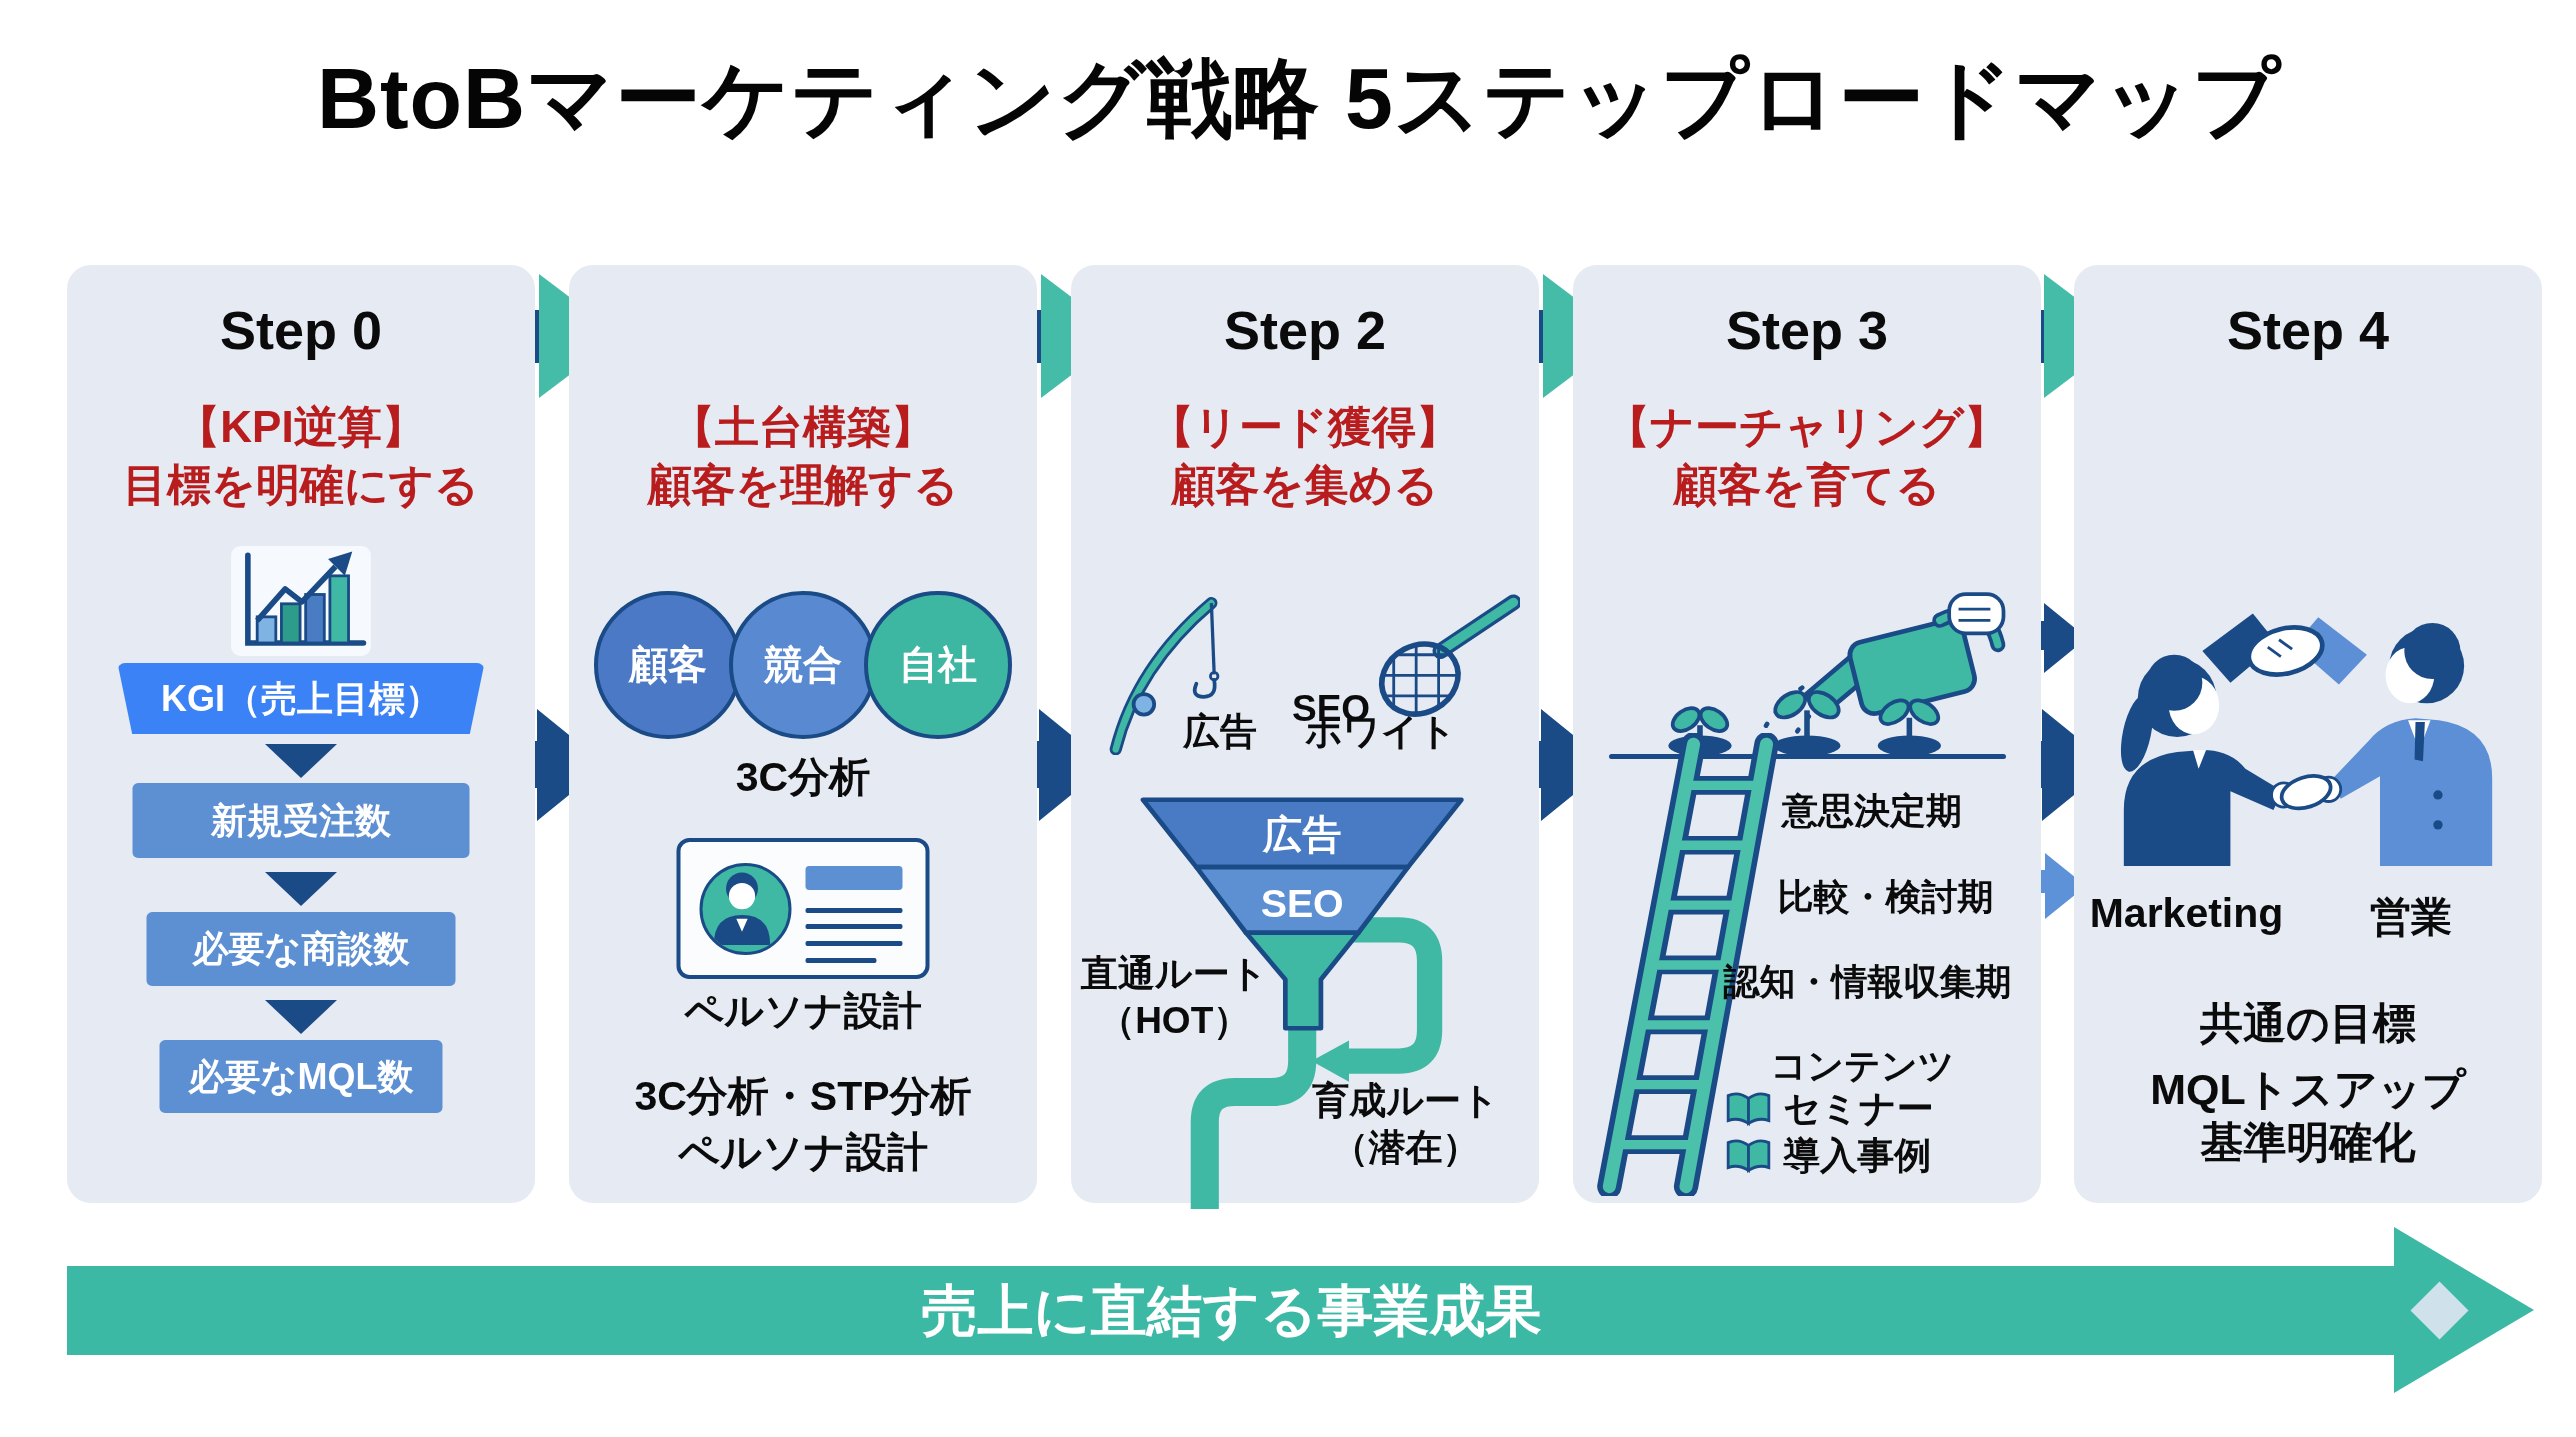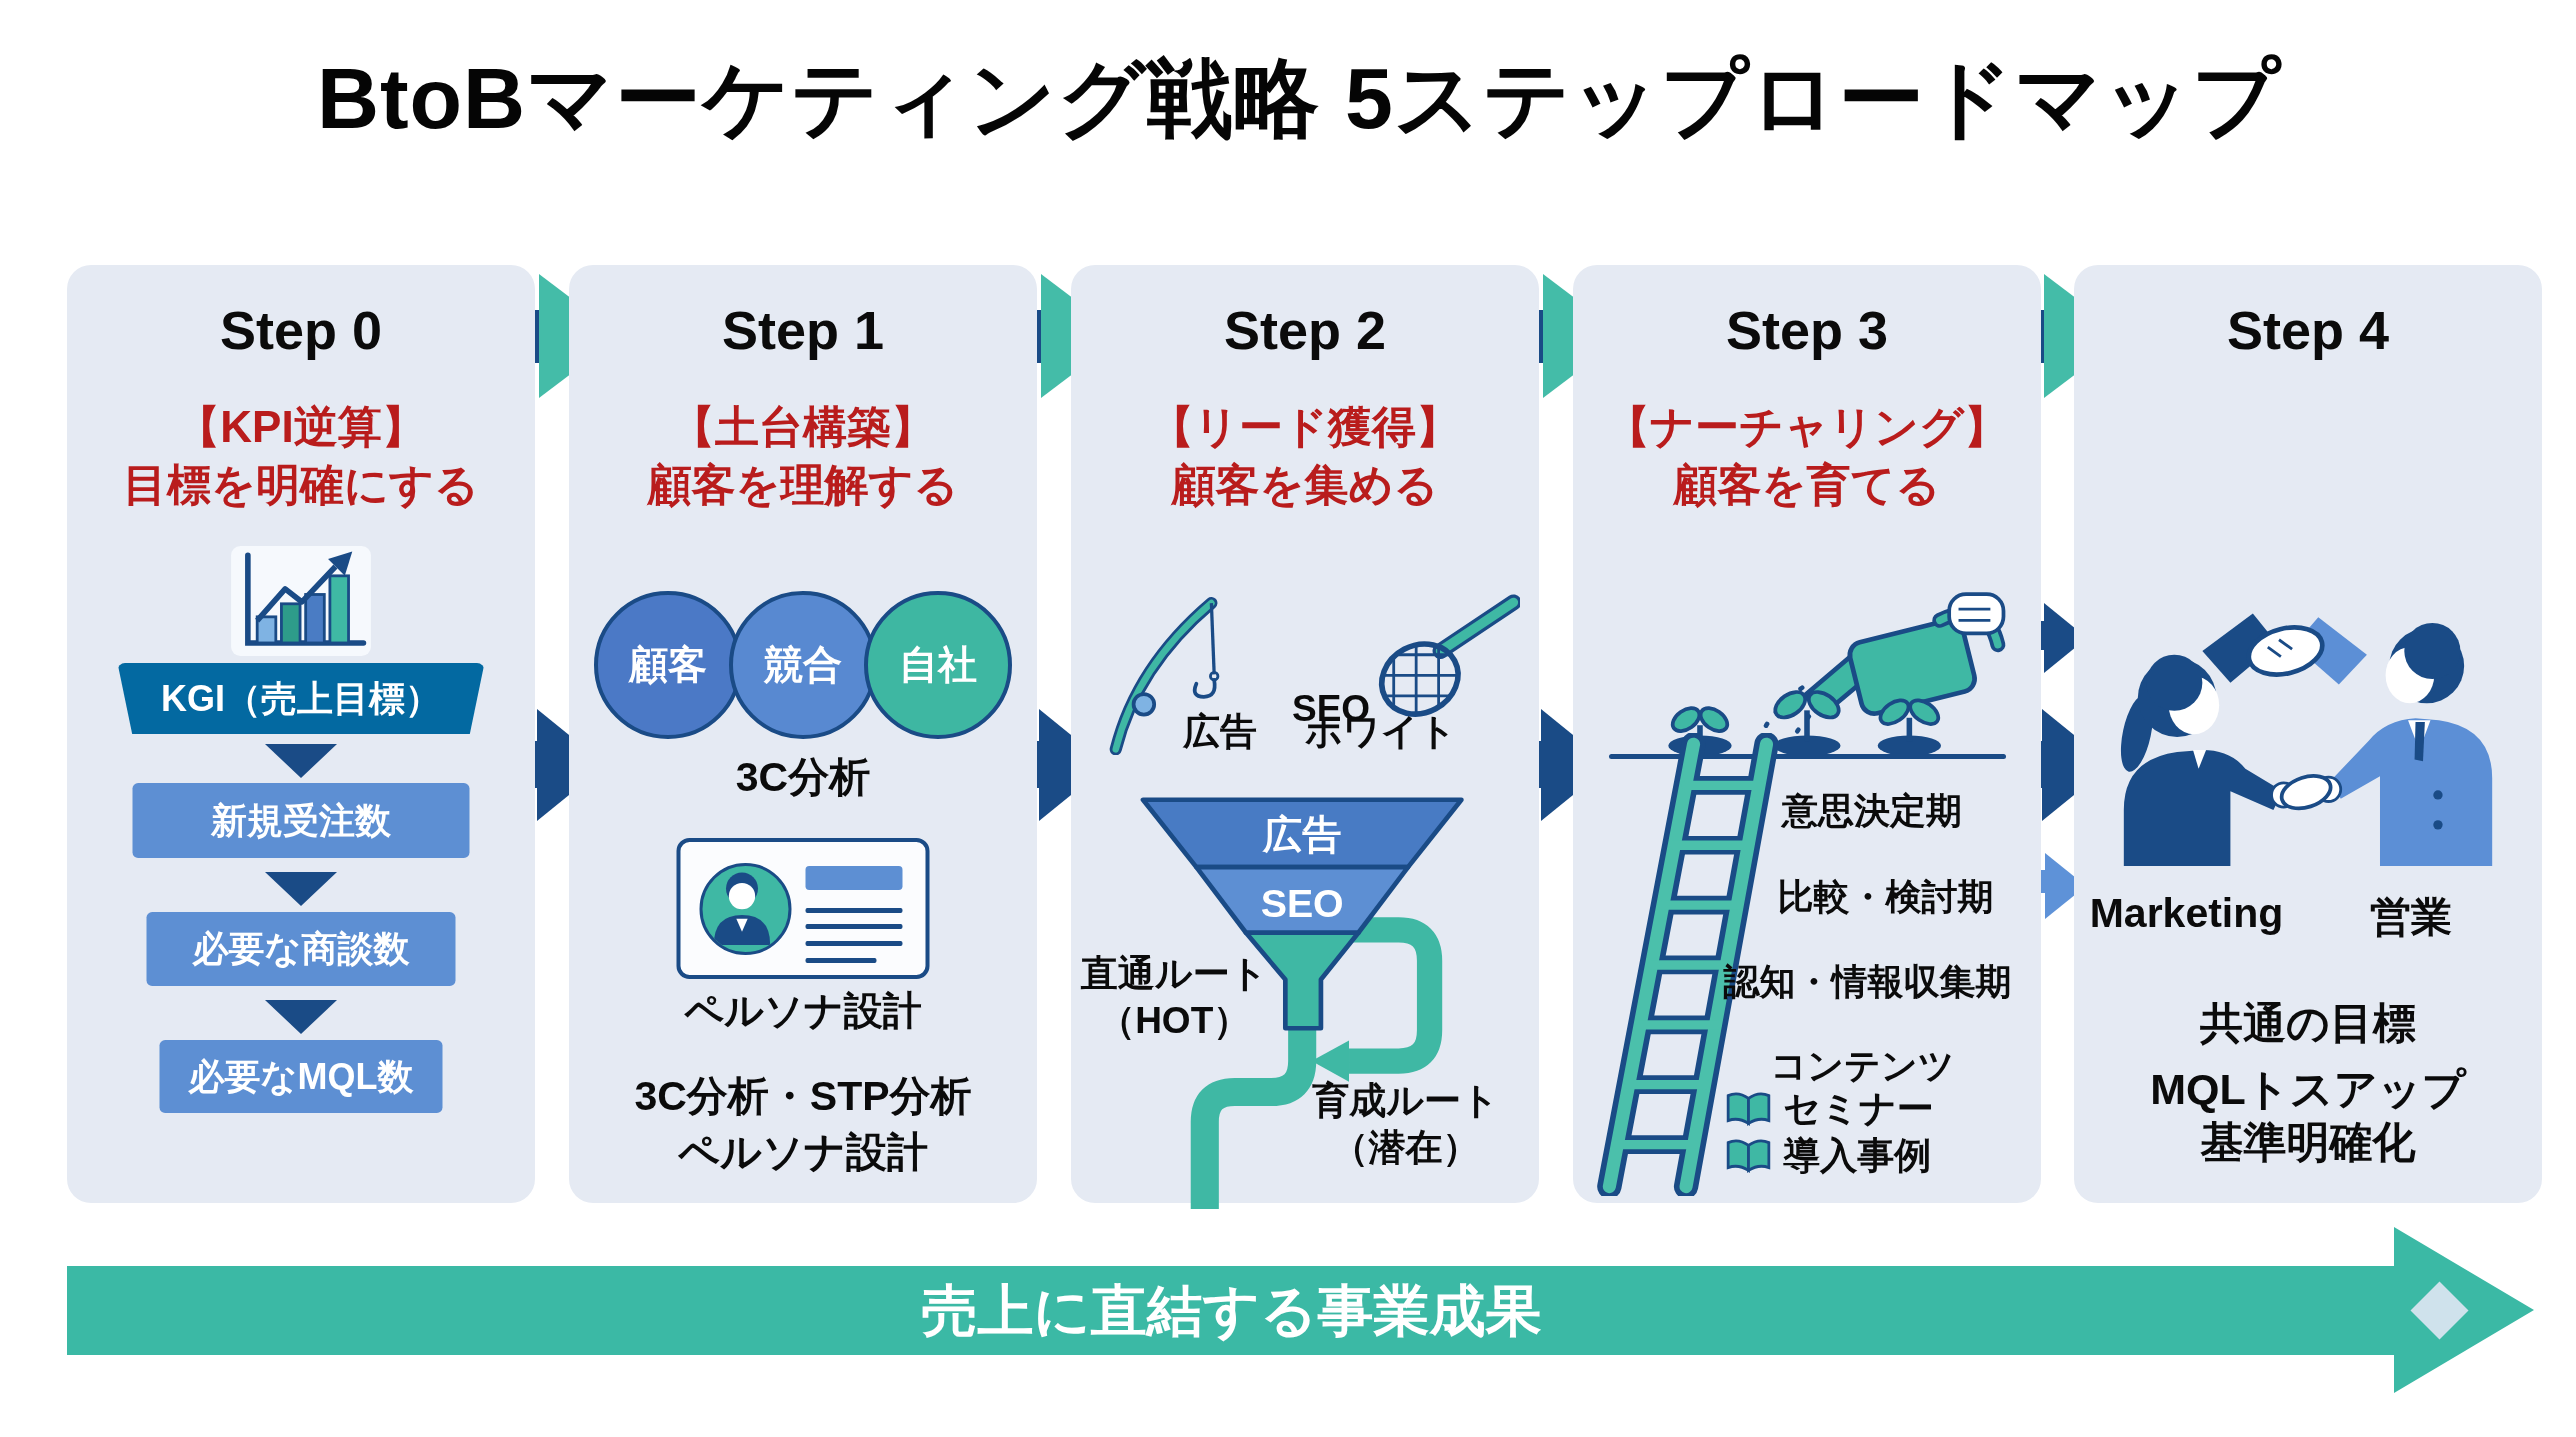--- a/index.html
+++ b/index.html
@@ -32,21 +32,21 @@
     border-left:69px solid #1A4B86; }
   .tri-navy-sm { position:absolute; width:0; height:0;
     border-top:35px solid transparent; border-bottom:35px solid transparent;
     border-left:43px solid #1A4B86; }
   .shaft-light { position:absolute; background:#5E92D8; }
   .tri-light { position:absolute; width:0; height:0;
     border-top:33px solid transparent; border-bottom:33px solid transparent;
     border-left:41px solid #5E92D8; }
   
   .kgi { position:absolute; top:398px; left:50%; transform:translateX(-50%);
-    width:367px; height:71px; background:#0369a1; border-radius:7.5px;
+    width:367px; height:71px; background:#3b82f6; border-radius:7.5px;
     clip-path:polygon(0 0,100% 0,96% 100%,4% 100%);
     color:#fff; font-size:36px; font-weight:800; line-height:71px; text-align:center; }
   .chain-box { position:absolute; left:50%; transform:translateX(-50%);
     background:#5D8FD3; border-radius:5.6px; color:#fff; font-size:36px; font-weight:800;
     text-align:center; }
   .down-arrow { position:absolute; left:50%; transform:translateX(-50%); width:0; height:0;
     border-left:36px solid transparent; border-right:36px solid transparent;
     border-top:34px solid #1A4B86; }
   
   .circles { position:absolute; top:326px; left:50%; transform:translateX(-50%); display:flex; }
@@ -139,21 +139,20 @@
     <div class="kgi">KGI（売上目標）</div>
     <div class="down-arrow" style="top:479px;"></div>
     <div class="chain-box" style="top:518px; width:337px; height:75px; line-height:75px;">新規受注数</div>
     <div class="down-arrow" style="top:607px;"></div>
     <div class="chain-box" style="top:647px; width:309px; height:74px; line-height:74px;">必要な商談数</div>
     <div class="down-arrow" style="top:735px;"></div>
     <div class="chain-box" style="top:775px; width:283px; height:73px; line-height:73px;">必要なMQL数</div>
   </div>
 
   <div class="panel" style="left:569px;">
-    <div class="step-header">Step 1</div>
     <div class="step-sub">
       <div>【土台構築】</div>
       <div>顧客を理解する</div>
     </div>
     <div class="circles">
       <div class="circle c-blue1">顧客</div>
       <div class="circle c-blue2">競合</div>
       <div class="circle c-teal">自社</div>
     </div>
     <div class="label-lg" style="top:485px;">3C分析</div>

